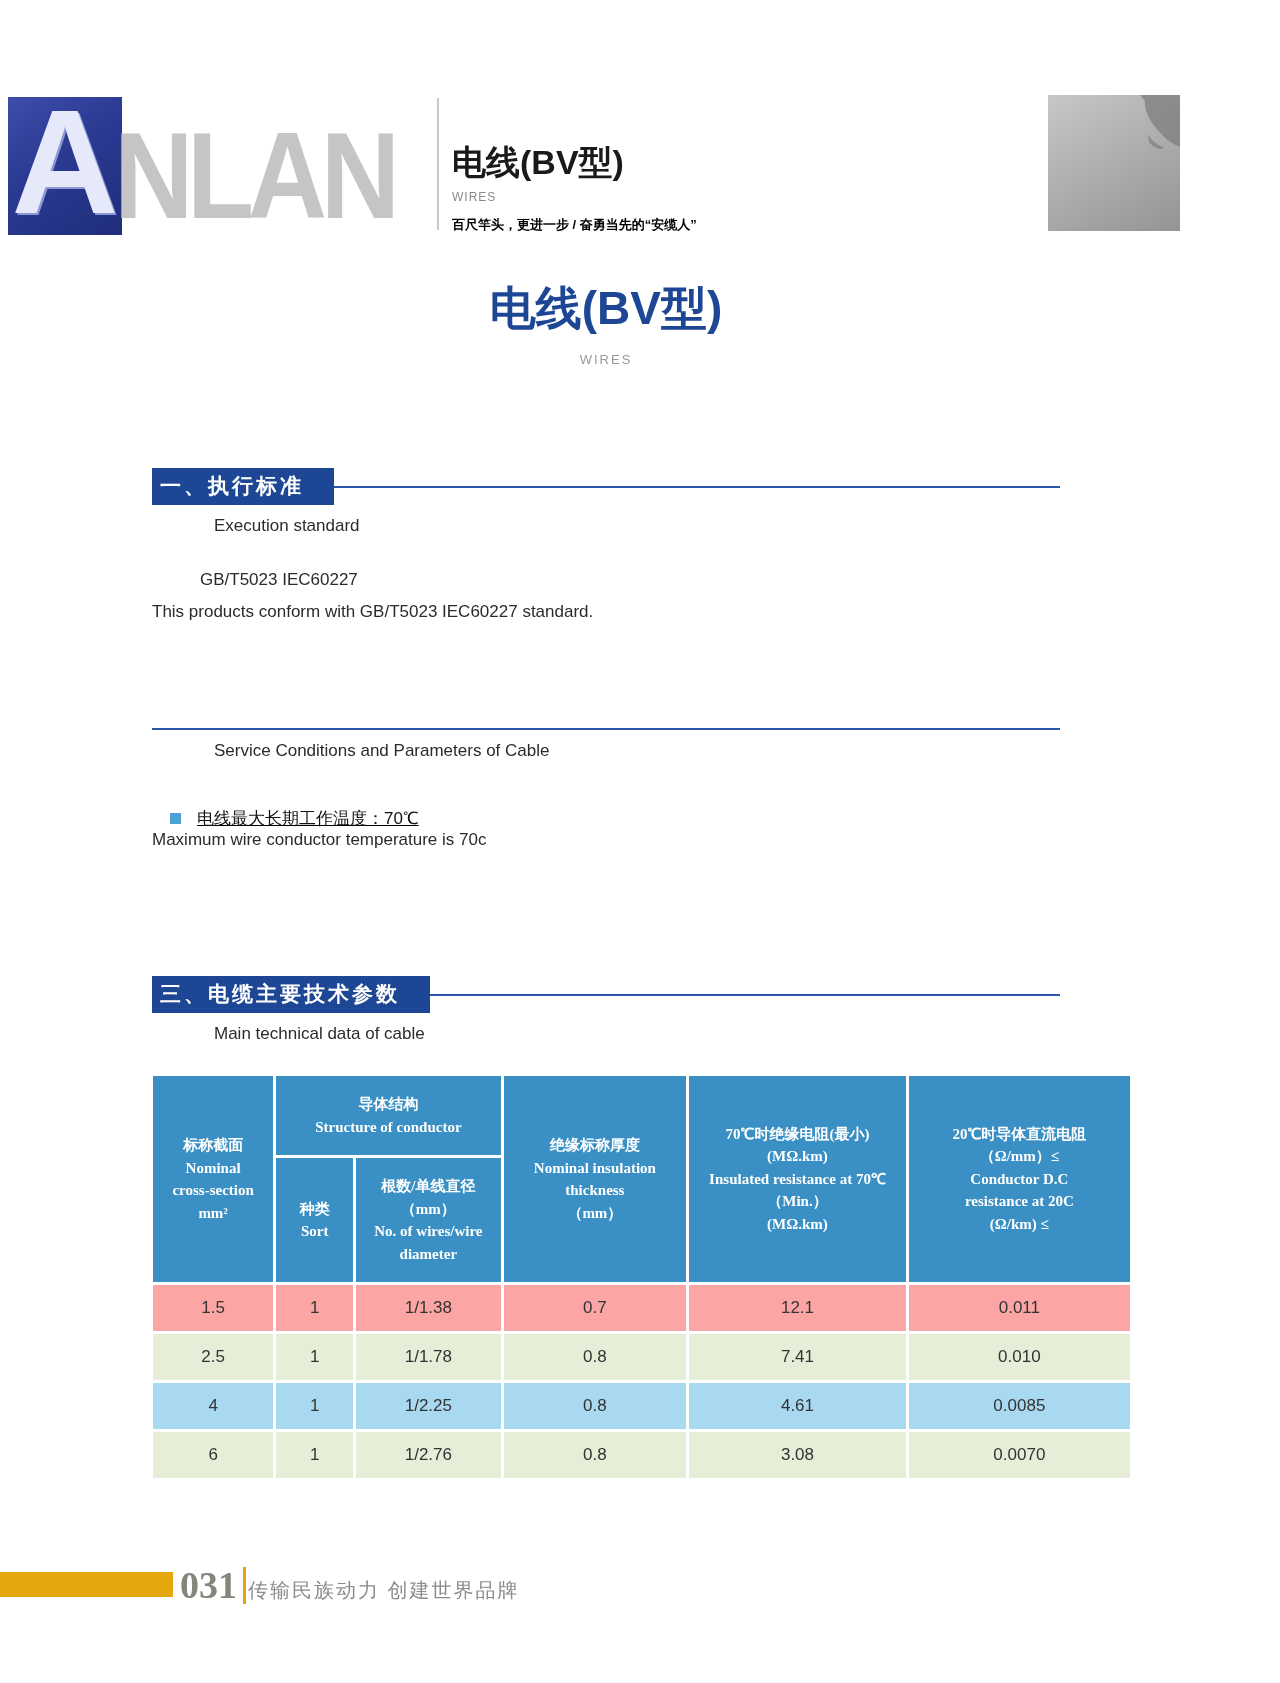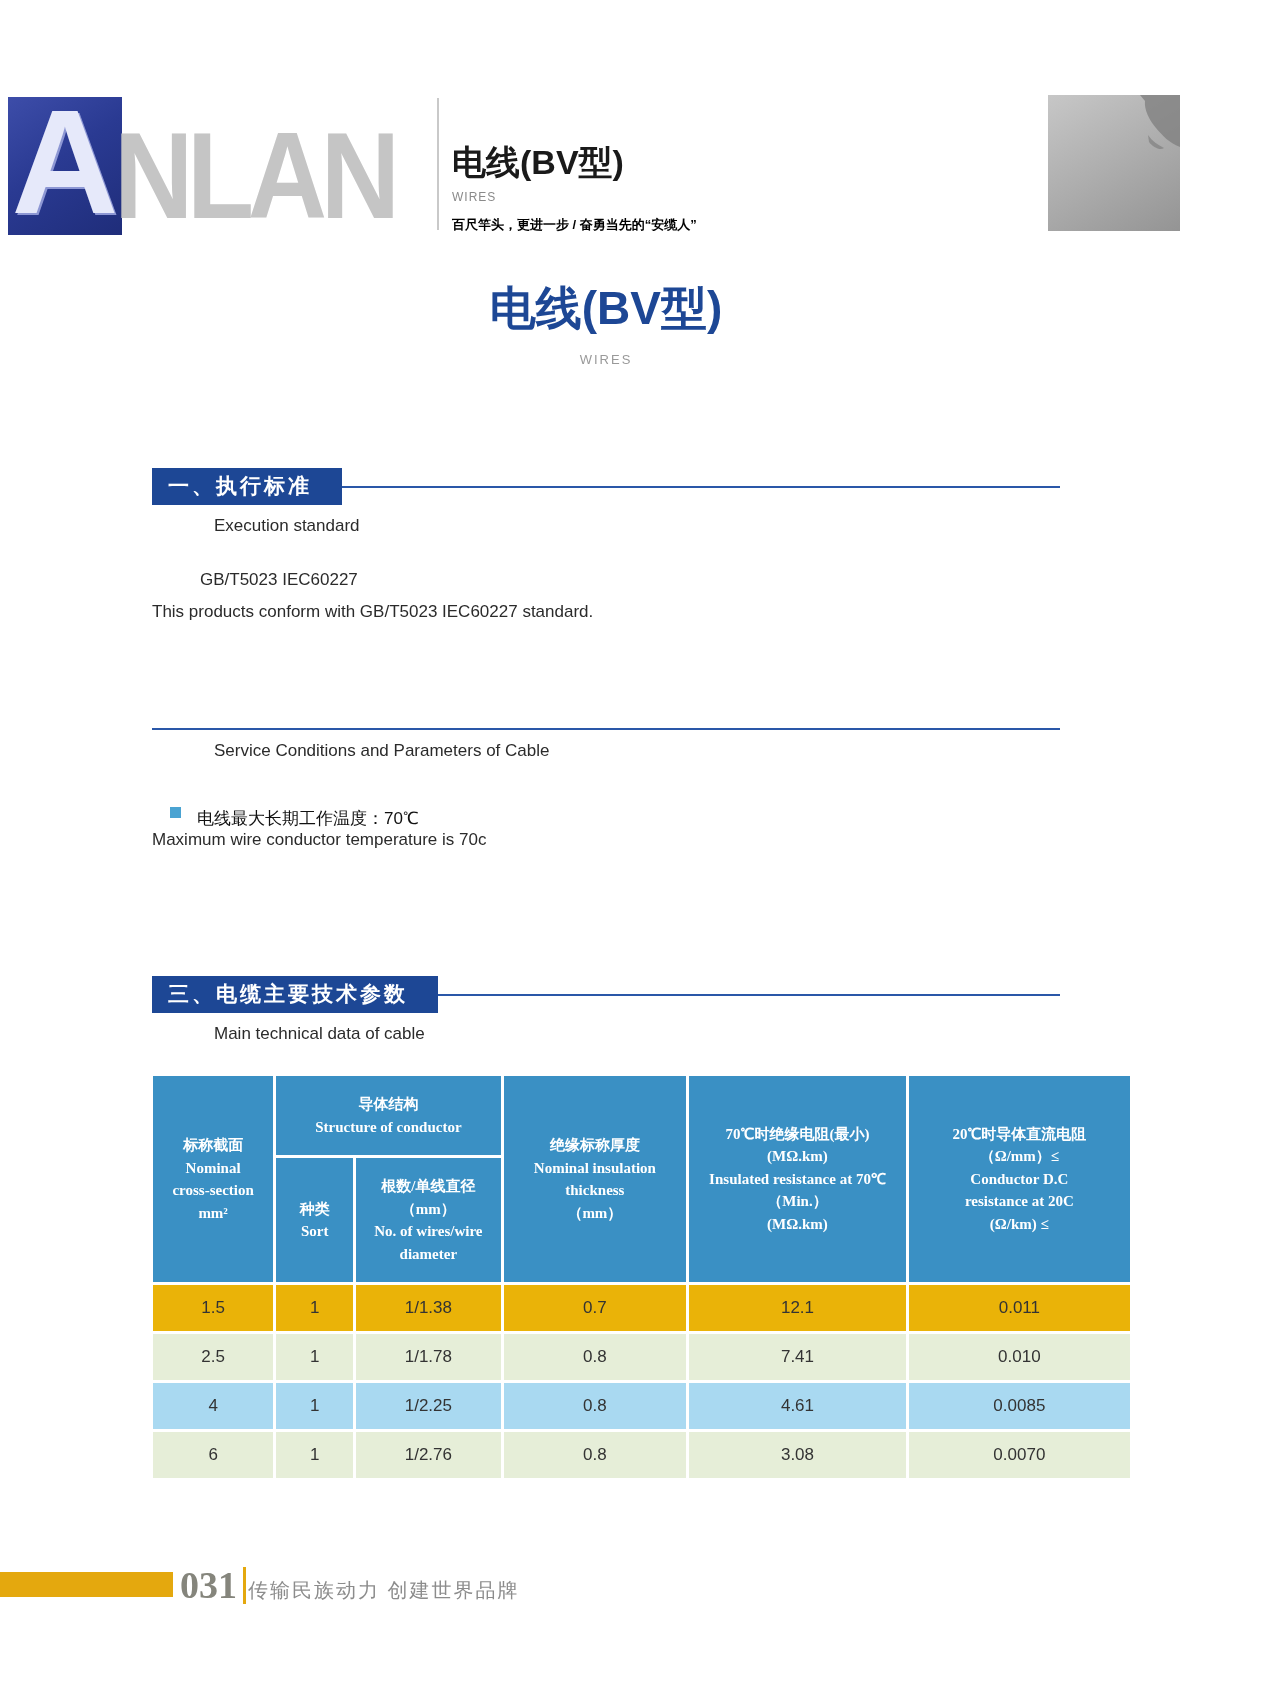--- a/index.html
+++ b/index.html
@@ -26,40 +26,40 @@
   
   .title-block { position:absolute; left:0; top:278px; width:1212px; text-align:center; }
   .title-main { font-size:46px; font-weight:bold; color:#1d4795; }
   .title-sub { font-size:13px; color:#999999; margin-top:12px; letter-spacing:2px; }
 
   
   .section { position:absolute; left:152px; width:908px; }
   #sec1 { top:468px; } #sec2 { top:728px; } #sec3 { top:976px; }
   .sec-head { display:flex; align-items:center; }
   .sec-box { background:#1d4795; color:#ffffff; font-size:21px; font-weight:bold;
-    padding:4px 30px 5px 16px; white-space:nowrap; letter-spacing:3px; }
+    padding:4px 30px 5px 8px; white-space:nowrap; letter-spacing:3px; }
   .sec-line { flex:1; height:2px; background:#2a57a8; }
   .sec-sub { margin:11px 0 0 62px; font-size:17px; color:#2b2b2b; }
   .sec1-line1 { margin:34px 0 0 48px; font-size:17px; color:#2b2b2b; }
   .sec1-line2 { margin:12px 0 0 0; font-size:17px; color:#2b2b2b; }
-  .bullet-row { display:flex; align-items:flex-start; margin-top:46px; }
+  .bullet-row { display:flex; align-items:center; margin-top:46px;text-decoration:underline; }
   .bullet-sq { width:11px; height:11px; background:#4aa3d2; margin:0 16px 0 18px; flex:none; }
   .bullet-cn { font-size:17px; color:#111111; }
   .bullet-en { font-size:17px; color:#2b2b2b; }
 
   
   .tech-table-wrap { position:absolute; left:150px; top:1073px; width:983px; }
   table { border-collapse:separate; border-spacing:3px; table-layout:fixed; width:100%; }
   col.c1{width:12.5%} col.c2{width:8%} col.c3{width:15%} col.c4{width:19%} col.c5{width:22.5%} col.c6{width:23%}
   th { background:#3a90c4; color:#ffffff; font-family:"Liberation Serif", serif; font-weight:bold;
     font-size:15px; line-height:1.5; white-space:pre-line; vertical-align:middle;
     text-align:center; padding:17px 4px; }
   thead tr:first-child th.group { height:52px; }
   td { text-align:center; font-size:17px; color:#333333; height:46px; vertical-align:middle; }
-  tr.rb1 td { background:#eab308; }
+  tr.rb1 td { background:#fca5a5; }
   tr.rg  td { background:#e6eed8; }
   tr.rb2 td { background:#a9d9f1; }
 
   
   .footer-bar { position:absolute; left:0; top:1572px; width:173px; height:25px; background:#e4a80e; }
   .footer-num { position:absolute; left:180px; top:1563px; font-family:"Liberation Serif", serif;
     font-size:38px; font-weight:bold; color:#85857c; }
   .footer-div { position:absolute; left:243px; top:1567px; width:3px; height:37px; background:#e4a80e; }
   .footer-slogan { position:absolute; left:248px; top:1577px; font-size:20px; color:#8c8c8c; letter-spacing:2px; }
 </style>

